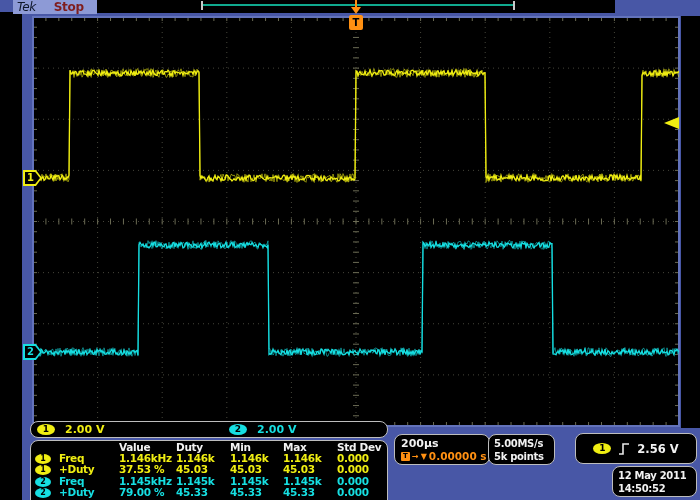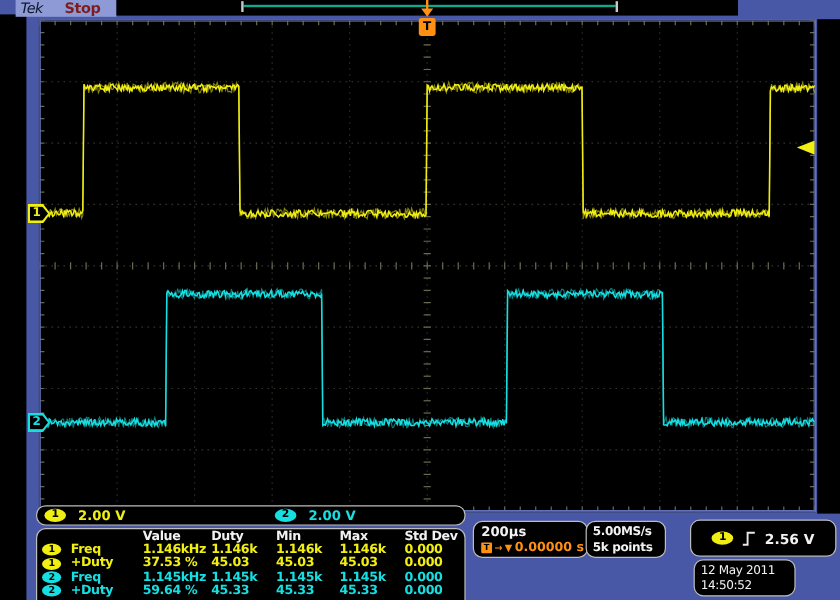--- a/index.html
+++ b/index.html
@@ -61,22 +61,22 @@
   .tb-box{left:394px;top:434px;width:96px;height:31px;padding:2px 0 0 6px}
   .tb-scale{color:#f2f2f2;font-size:11px;font-weight:bold;line-height:13px}
   .tb-pos{color:#ff9012;font-size:10.5px;font-weight:bold;line-height:13px;display:flex;align-items:center;gap:2px}
   .tsq{display:inline-block;width:9px;height:9px;background:#ff9012;color:#000;
     font-size:7px;font-weight:bold;line-height:9px;text-align:center;border-radius:1px}
   .tb-pos .ar{font-size:8px}
   .acq-box{left:488px;top:434px;width:67px;height:31px;padding:2px 0 0 5px;
     color:#f2f2f2;font-size:10px;font-weight:bold;line-height:13px;letter-spacing:-0.3px}
   .trig-box{left:575px;top:433px;width:122px;height:31px;display:flex;align-items:center;
     justify-content:center;gap:7px;color:#f2f2f2;font-size:11.5px;font-weight:bold}
-  .date-box{left:578px;top:466px;width:85px;height:31px;padding:2px 0 0 5px;
-    color:#f2f2f2;font-size:10px;font-weight:normal;line-height:13px;letter-spacing:-0.3px}
+  .date-box{left:612px;top:466px;width:85px;height:31px;padding:2px 0 0 5px;
+    color:#f2f2f2;font-size:10px;font-weight:bold;line-height:13px;letter-spacing:-0.3px}
 </style>
 </head>
 <body>
 
 <div class="abs left-col"></div>
 <div class="abs right-col"></div>
 
 <div class="abs tek-badge">
   <span class="tek-logo">Tek</span><span class="status">Stop</span>
 </div>
@@ -442,21 +442,21 @@
   <span><span class="badge c">2</span></span>
   <span class="r2">Freq</span>
   <span class="r2">1.145kHz</span>
   <span class="r2">1.145k</span>
   <span class="r2">1.145k</span>
   <span class="r2">1.145k</span>
   <span class="r2">0.000</span>
 
   <span><span class="badge c">2</span></span>
   <span class="r2">+Duty</span>
-  <span class="r2">59.64 %</span>
+  <span class="r2">79.00 %</span>
   <span class="r2">45.33</span>
   <span class="r2">45.33</span>
   <span class="r2">45.33</span>
   <span class="r2">0.000</span>
 </div>
 
 <div class="abs box tb-box">
   <div class="tb-scale">200µs</div>
   <div class="tb-pos">
     <span class="tsq">T</span>

